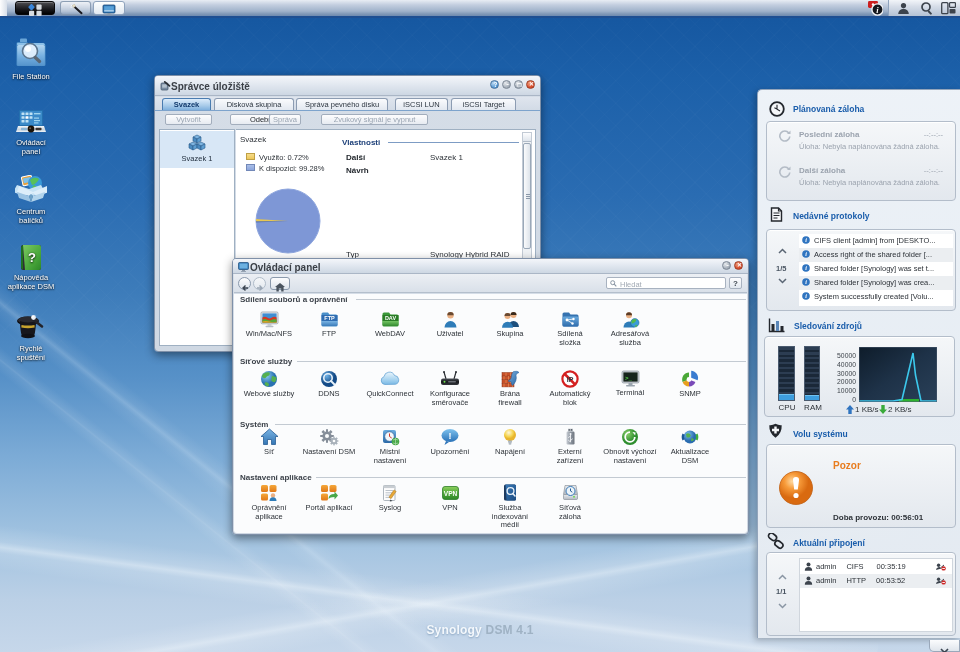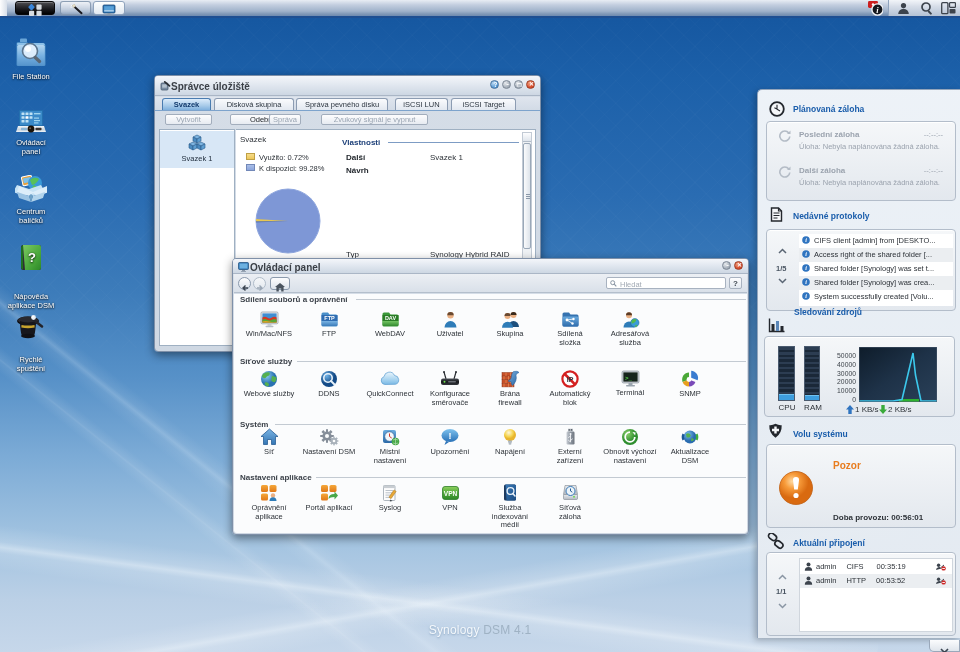--- a/index.html
+++ b/index.html
@@ -62,21 +62,21 @@
 .arrbtn{position:absolute;font-size:8px;color:#6a7582}
 </style>
 </head>
 <body>
 <div id="desk">
  <div class="streak" style="left:0;top:18px;width:960px;height:330px;opacity:.4;background:repeating-linear-gradient(45deg,rgba(255,255,255,.04) 0 1px,transparent 1px 16px),repeating-linear-gradient(-45deg,rgba(255,255,255,.04) 0 1px,transparent 1px 16px)"></div>
  <div class="streak" style="left:-250px;top:481px;width:1000px;height:44px;transform:rotate(38.7deg);background:linear-gradient(180deg,transparent 15%,rgba(255,255,255,.08) 40%,rgba(240,248,255,.22) 50%,rgba(255,255,255,.08) 60%,transparent 85%)"></div>
  <div class="streak" style="left:-270px;top:449px;width:800px;height:30px;transform:rotate(38.7deg);background:linear-gradient(180deg,transparent 15%,rgba(255,255,255,.09) 45%,rgba(255,255,255,.15) 50%,rgba(255,255,255,.09) 55%,transparent 85%)"></div>
  <div class="streak" style="left:-120px;top:570px;width:1000px;height:56px;transform:rotate(7.6deg);background:linear-gradient(180deg,transparent 10%,rgba(255,255,255,.16) 40%,rgba(250,253,255,.42) 50%,rgba(255,255,255,.16) 60%,transparent 90%)"></div>
  <div class="streak" style="left:10px;top:570px;width:900px;height:56px;transform:rotate(-9.9deg);background:linear-gradient(180deg,transparent 10%,rgba(255,255,255,.16) 40%,rgba(250,253,255,.40) 50%,rgba(255,255,255,.16) 60%,transparent 90%)"></div>
- <div style="position:absolute;left:0;top:623px;width:960px;text-align:center;font-size:12px;font-weight:normal;letter-spacing:.2px">
+ <div style="position:absolute;left:0;top:623px;width:960px;text-align:center;font-size:12px;font-weight:bold;letter-spacing:.2px">
   <span style="color:#f4f8fc;text-shadow:0 1px 2px rgba(120,150,180,.8)">Synology</span> <span style="color:#9fb2c4">DSM 4.1</span>
  </div>
 </div>
 
 <div class="dicon" style="left:0;top:37px">
  <svg width="30" height="31" viewBox="0 0 30 31">
   <rect x="4" y="1.5" width="7" height="4" rx="1" fill="#6aa6d8"></rect>
   <path d="M1 5 h10 l2 2 h15 a1.5 1.5 0 0 1 1.5 1.5 v19 a1.5 1.5 0 0 1 -1.5 1.5 h-26 a1.5 1.5 0 0 1 -1.5 -1.5 v-21 a1.5 1.5 0 0 1 1.5 -1.5 z" fill="#4c8ec6"></path>
   <path d="M1.2 8 h27.6 v-0.5 a1.5 1.5 0 0 0 -1.5 -1.5 h-26.1 z" fill="#8cc0e8"></path>
   <rect x="1.2" y="8" width="27.6" height="20.8" rx="1.5" fill="url(#fsg)"></rect>
@@ -153,35 +153,35 @@
   <defs>
         <linearGradient id="bk" x1="0" y1="0" x2="1" y2="1">
           <stop offset="0" stop-color="#7cc862"></stop>
           <stop offset=".6" stop-color="#4aa83c"></stop>
           <stop offset="1" stop-color="#2e8828"></stop>
         </linearGradient>
       </defs>
   <path d="M6 0 v25 l-2 -2 v-21 z" fill="#1f6f1f"></path>
   <text x="15" y="17" font-size="13" font-weight="bold" fill="#fff" text-anchor="middle" font-family="Liberation Sans">?</text>
  </svg>
- <div style="margin-top:20px">Nápověda<br>aplikace DSM</div>
+ <div style="margin-top:1px">Nápověda<br>aplikace DSM</div>
 </div>
 
 <div class="dicon" style="left:0;top:313px">
  <svg width="32" height="26" viewBox="0 0 32 26">
   <ellipse cx="13" cy="8" rx="11" ry="4.5" fill="#0c0c10"></ellipse>
   <ellipse cx="13" cy="7.2" rx="10" ry="3.8" fill="#2a2a30"></ellipse>
   <path d="M5 8 c0 6 1 13 2 15 a14 5 0 0 0 12 0 c1 -2 2 -9 2 -15 a10 3.5 0 0 1 -16 0 z" fill="#17171c"></path>
   <path d="M6.5 12 a12 3.5 0 0 0 13 0 l.2 2.5 a12 3.5 0 0 1 -13.4 0 z" fill="#c8a42e"></path>
   <ellipse cx="13" cy="23" rx="7" ry="2.2" fill="#101014"></ellipse>
   <rect x="17" y="4" width="15" height="2.6" rx="1.3" transform="rotate(38 17 4)" fill="#23232a"></rect>
   <circle cx="18.5" cy="4.5" r="2.4" fill="#e8eef4"></circle>
       <circle cx="17.8" cy="3.8" r="1" fill="#fff"></circle>
  </svg>
- <div style="margin-top:16px">Rychlé<br>spuštění</div>
+ <div style="margin-top:5px">Rychlé<br>spuštění</div>
 </div>
 
 <div class="win" id="sm" style="left:154px;top:75px;width:387px;height:277px">
  <div class="titlebar">
   <svg width="11" height="11" viewBox="0 0 11 11" style="position:absolute;left:5px;top:4px">
    <rect x="1" y="3" width="7" height="7" rx="1" fill="#7a8da2" stroke="#4a5a6e" stroke-width=".8"></rect>
    <rect x="2.2" y="4.6" width="4.6" height="1" fill="#dce4ec"></rect>
         <rect x="2.2" y="6.4" width="4.6" height="1" fill="#dce4ec"></rect>
    <rect x="4" y="0.4" width="8" height="1.8" rx=".9" transform="rotate(40 4 1.4)" fill="#2a2e34"></rect>
   </svg>
@@ -718,21 +718,21 @@
           </svg>System successfully created [Volu...</div>
   </div>
  </div>
 
  <svg width="17" height="15" viewBox="0 0 17 15" style="position:absolute;left:10px;top:228px">
   <path d="M1.5 0.5 v13 h15" stroke="#23272d" stroke-width="1.4" fill="none"></path>
   <rect x="3.5" y="6" width="3" height="7" fill="#23272d"></rect>
       <rect x="8" y="3" width="3" height="10" fill="#5a86b8"></rect>
       <rect x="12.5" y="8" width="3" height="5" fill="#23272d"></rect>
  </svg>
- <div class="shead" style="left:36px;top:217px">Sledování zdrojů</div>
+ <div class="shead" style="left:36px;top:231px">Sledování zdrojů</div>
  <div class="sbox" style="left:6px;width:191px;top:246px;height:81px">
   <div style="position:absolute;left:13px;top:9px;width:17px;height:55px;background:repeating-linear-gradient(180deg,#2c3d52 0 2.5px,#1a2838 2.5px 5px);border:1px solid #4a5a6e">
    <div style="position:absolute;left:0;bottom:0;width:100%;height:6px;background:#3e9ede;border-top:1px solid #71c2f0"></div>
   </div>
   <div style="position:absolute;left:39px;top:9px;width:16px;height:55px;background:repeating-linear-gradient(180deg,#2c3d52 0 2.5px,#1a2838 2.5px 5px);border:1px solid #4a5a6e">
    <div style="position:absolute;left:0;bottom:0;width:100%;height:5px;background:#3e9ede;border-top:1px solid #71c2f0"></div>
   </div>
   <div style="position:absolute;left:8px;top:66px;width:28px;text-align:center;font-size:8px;color:#2d3238">CPU</div>
   <div style="position:absolute;left:34px;top:66px;width:28px;text-align:center;font-size:8px;color:#2d3238">RAM</div>
   <div style="position:absolute;left:52px;top:15px;width:39px;text-align:right;font-size:6.8px;line-height:8.8px;color:#3e444b">50000<br>40000<br>30000<br>20000<br>10000<br>0</div>

